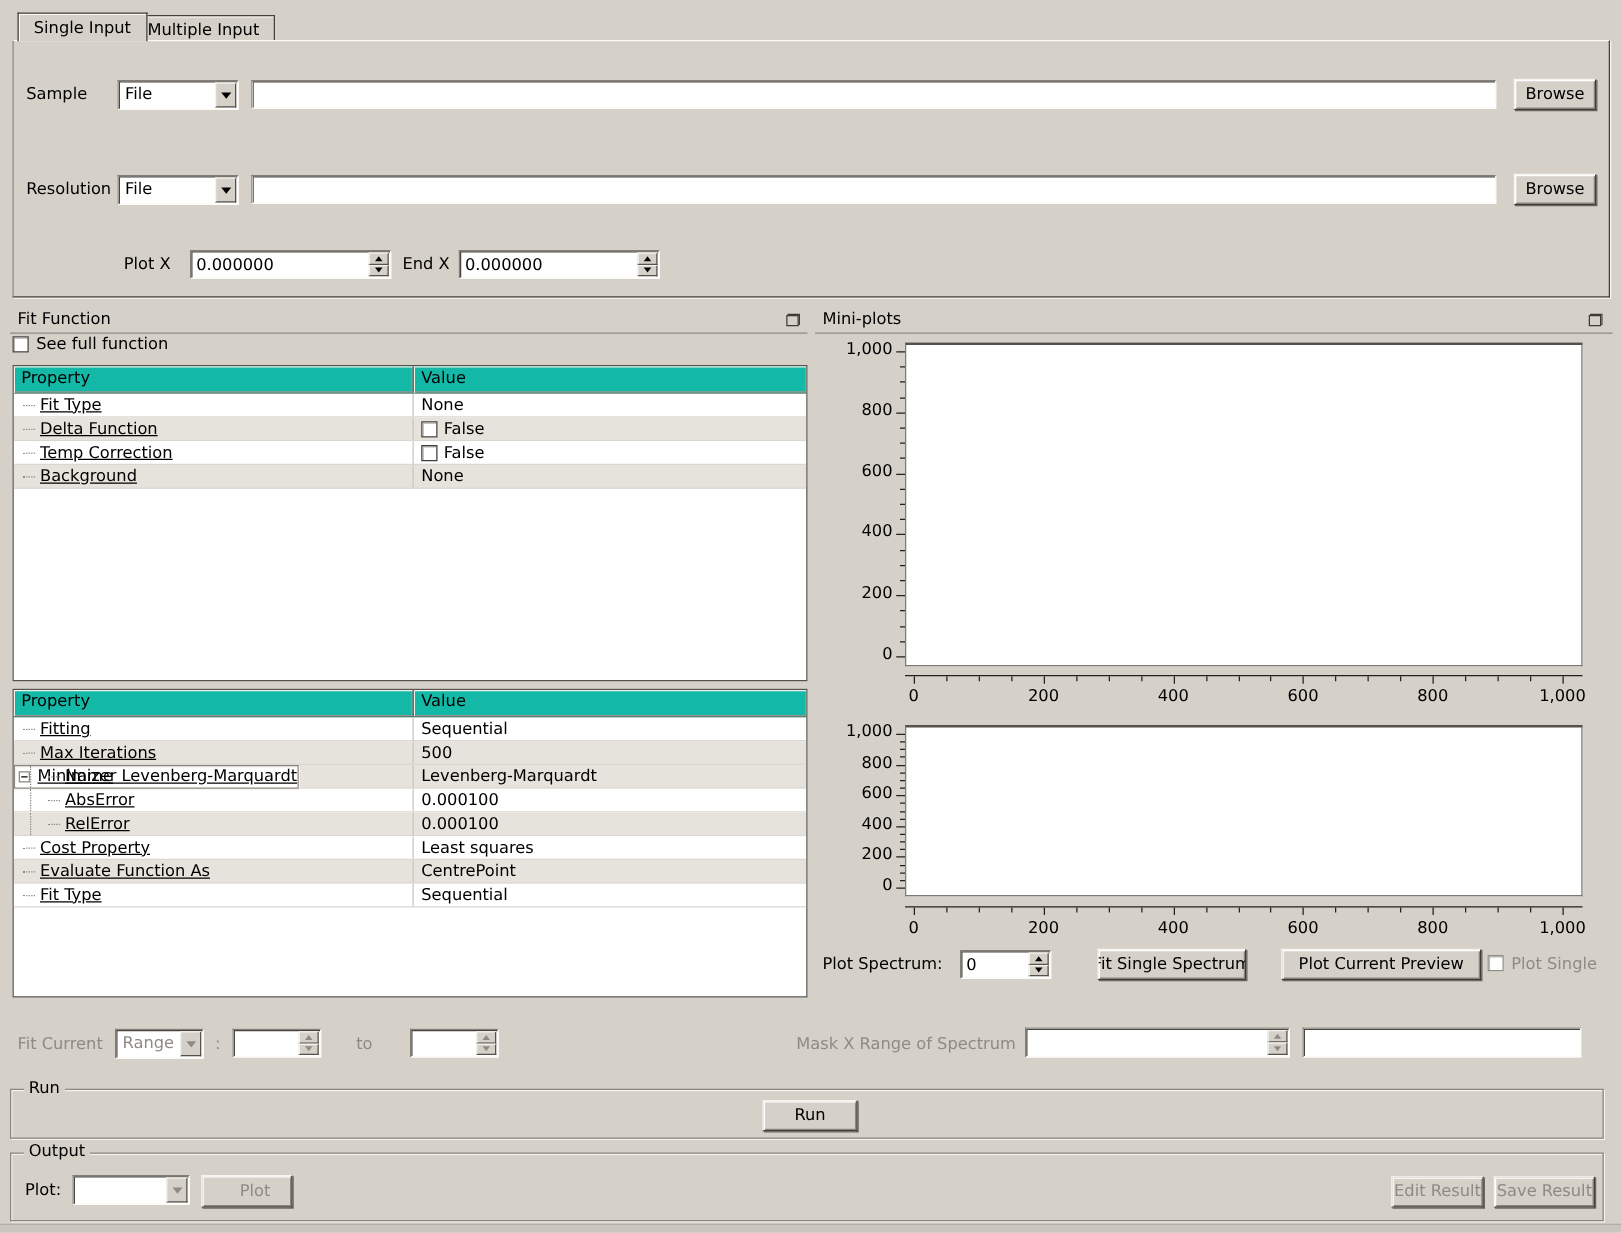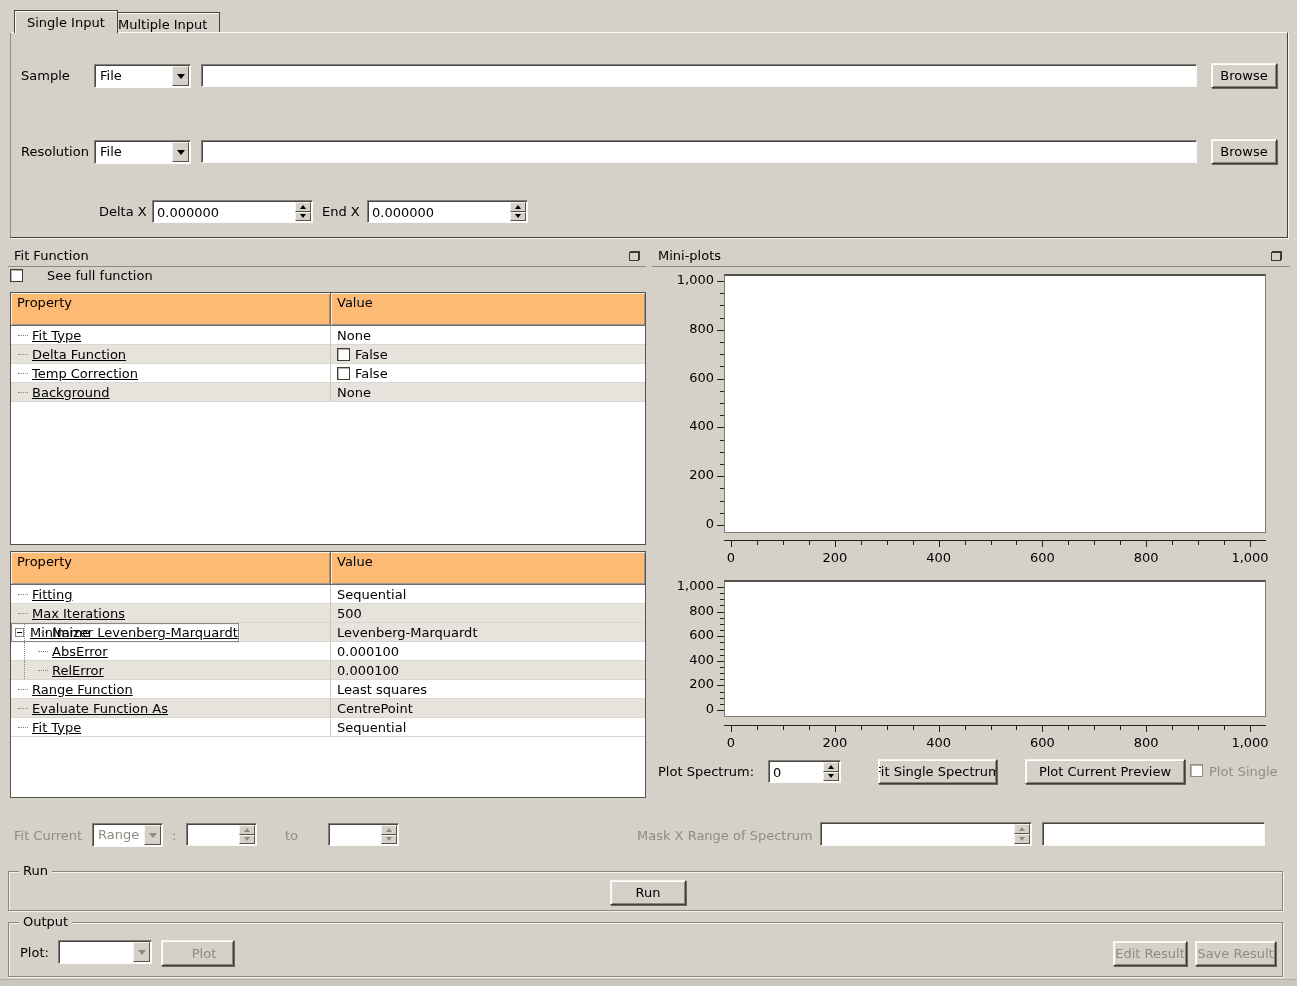--- a/index.html
+++ b/index.html
@@ -61,21 +61,21 @@
 
   
   .dock { position:absolute; }
   .dock-title { position:absolute; left:0; right:0; top:0; height:21px; border-bottom:1px solid #8f8b84; padding:2px 0 0 6px; }
   .float-icon { position:absolute; width:11px; height:10px; }
   .float-icon::before { content:""; position:absolute; right:0; top:0; width:8px; height:7px; border:1px solid #3e3b37; background:#d5d1c8; }
   .float-icon::after  { content:""; position:absolute; left:0; bottom:0; width:8px; height:7px; border:1px solid #3e3b37; background:#d5d1c8; }
 
   
   .ptable { position:absolute; background:#fff; border:1px solid #55524c; overflow:hidden; }
-  .phead { display:flex; height:33px; background:#fdba74; border-bottom:1px solid #6e6a63; }
+  .phead { display:flex; height:22px; background:#14b8a6; border-bottom:1px solid #6e6a63; }
   .hcell { padding:2px 0 0 6px; box-shadow:inset 1px 1px 0 #f2f0ea, inset -1px -1px 0 #9b978f; }
   .hcell.c1 { width:320px; border-right:1px solid #6e6a63; }
   .hcell.c2 { flex:1; }
   .prow { display:flex; height:19px; align-items:center; border-bottom:1px solid #dad7d0; background:#fff; }
   .prow.alt { background:#e6e3dc; }
   .pcell { width:320px; height:100%; border-right:1px solid #c9c6bf; display:flex; align-items:center; position:relative; overflow:hidden;text-decoration:underline; }
   .pcell.gcell { width:auto; flex:1; border-right:none; }
   .vcell { flex:1; height:100%; display:flex; align-items:center; padding-left:6px; gap:5px; overflow:hidden; }
   .branch { width:10px; border-top:1px dotted #8c8880; margin:0 4px 0 7px; flex:none; }
   .branch.b2 { margin-left:27px; }
@@ -128,21 +128,21 @@
         <span class="tri-dn" style="margin-top:5px;"></span>
       </span>
   </div>
   <div class="field" style="left:201px; top:140px; width:996px; height:23px;">
     <input value="" style="">
   </div>
   <div class="btn" style="left:1211px; top:139px; width:66px; height:25px;">
       <span>Browse</span>
     </div>
 
-  <div class="lbl" style="left:99px; top:204px;">Delta X</div>
+  <div class="lbl" style="left:99px; top:204px;">Plot X</div>
   <div class="spin" style="left:152px; top:200px; width:161px; height:23px;">
     <input value="0.000000" style="">
     <span class="btns">
         <span class="sb">
           <i class="tu"></i>
         </span>
         <span class="sb">
           <i class="td"></i>
         </span>
       </span>
@@ -159,21 +159,21 @@
         </span>
       </span>
   </div>
 
   <div class="dock" id="fitfn-dock" style="left:8px; top:246px; width:638px; height:554px;">
     <div class="dock-title">
       <span>Fit Function</span>
       <span class="float-icon" style="right:6px; top:5px;"></span>
     </div>
     <span class="cbx abs" style="left:2px; top:23px;"></span>
-    <div class="lbl" style="left:39px; top:22px;">See full function</div>
+    <div class="lbl" style="left:21px; top:22px;">See full function</div>
 
     <div class="ptable" id="t1" style="left:2px; top:46px; width:636px; height:253px;">
       <div class="phead">
         <div class="hcell c1">Property</div>
         <div class="hcell c2">Value</div>
       </div>
       <div id="t1-rows">
           <div class="prow">
             <span class="pcell">
               <span class="branch"></span>
@@ -271,21 +271,21 @@
               <span class="branch b2"></span>
               <span>RelError</span>
             </span>
             <span class="vcell">
               <span>0.000100</span>
             </span>
           </div>
           <div class="prow">
             <span class="pcell">
               <span class="branch"></span>
-              <span>Range Function</span>
+              <span>Cost Property</span>
             </span>
             <span class="vcell">
               <span>Least squares</span>
             </span>
           </div>
           <div class="prow alt">
             <span class="pcell">
               <span class="branch"></span>
               <span>Evaluate Function As</span>
             </span>

